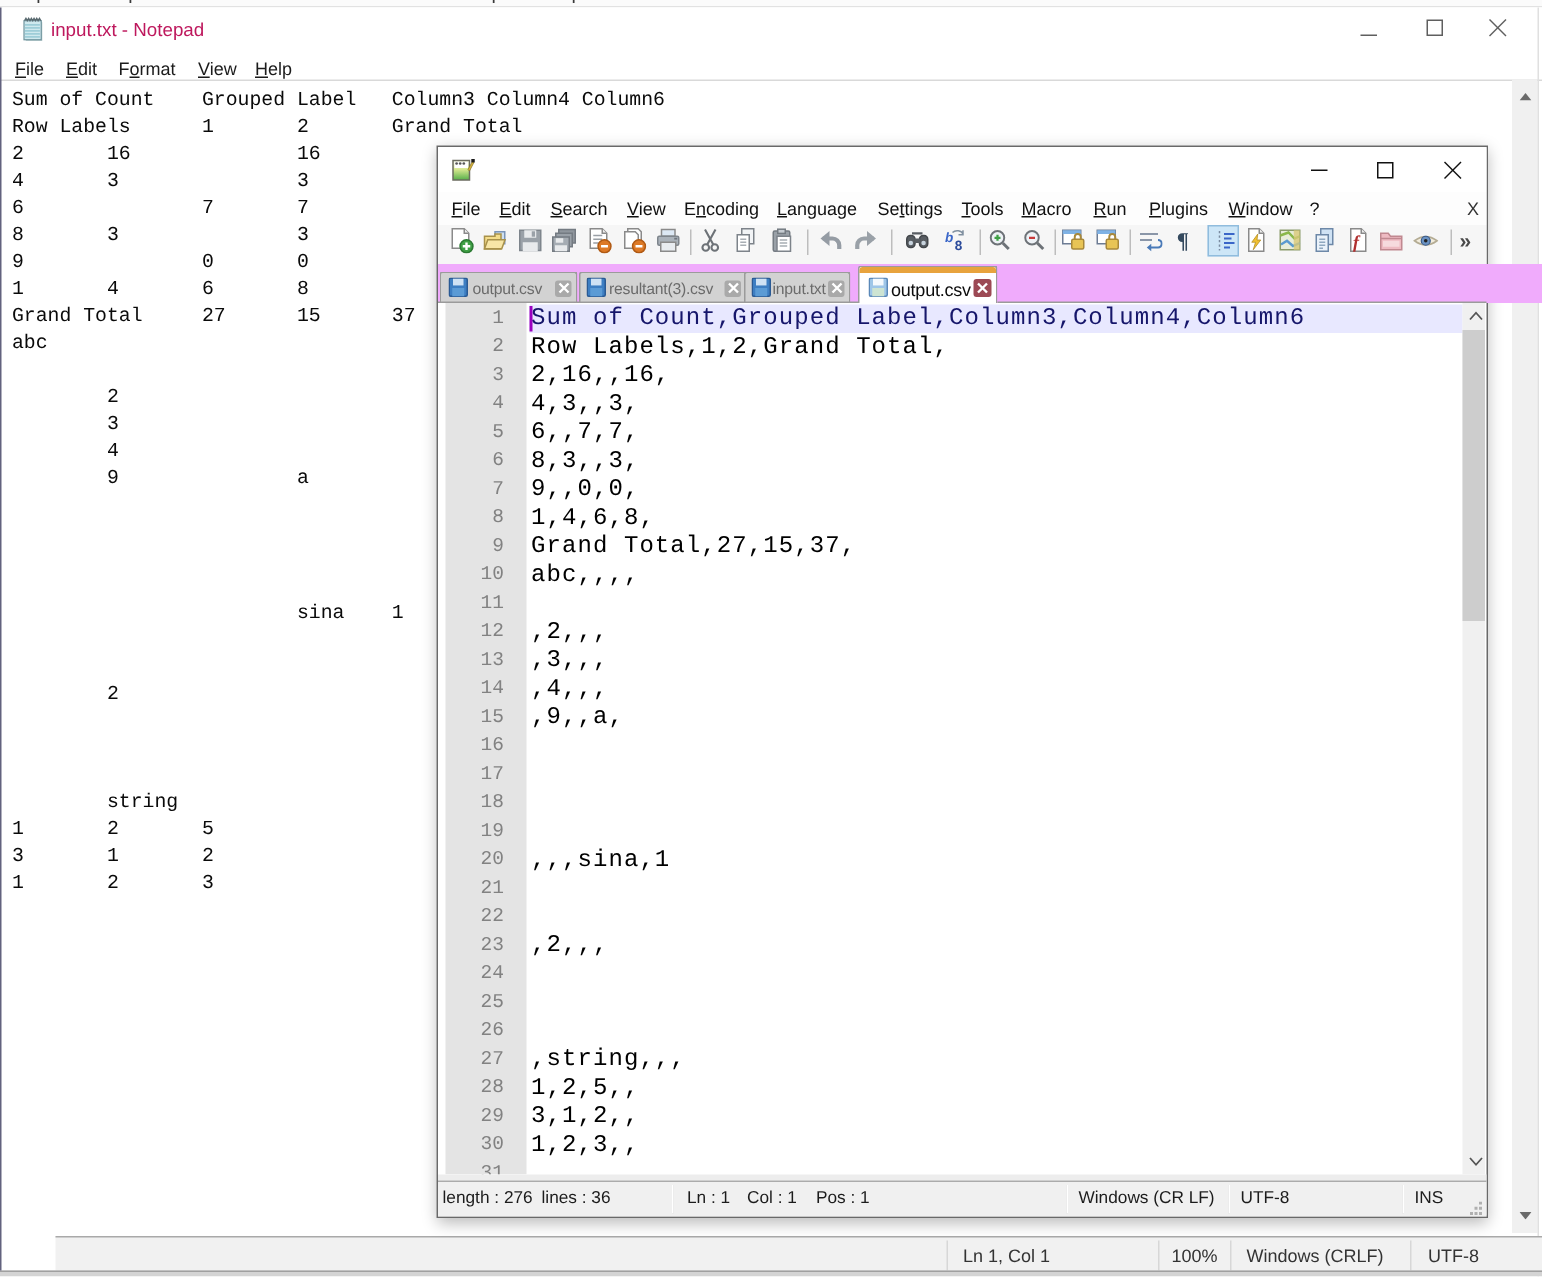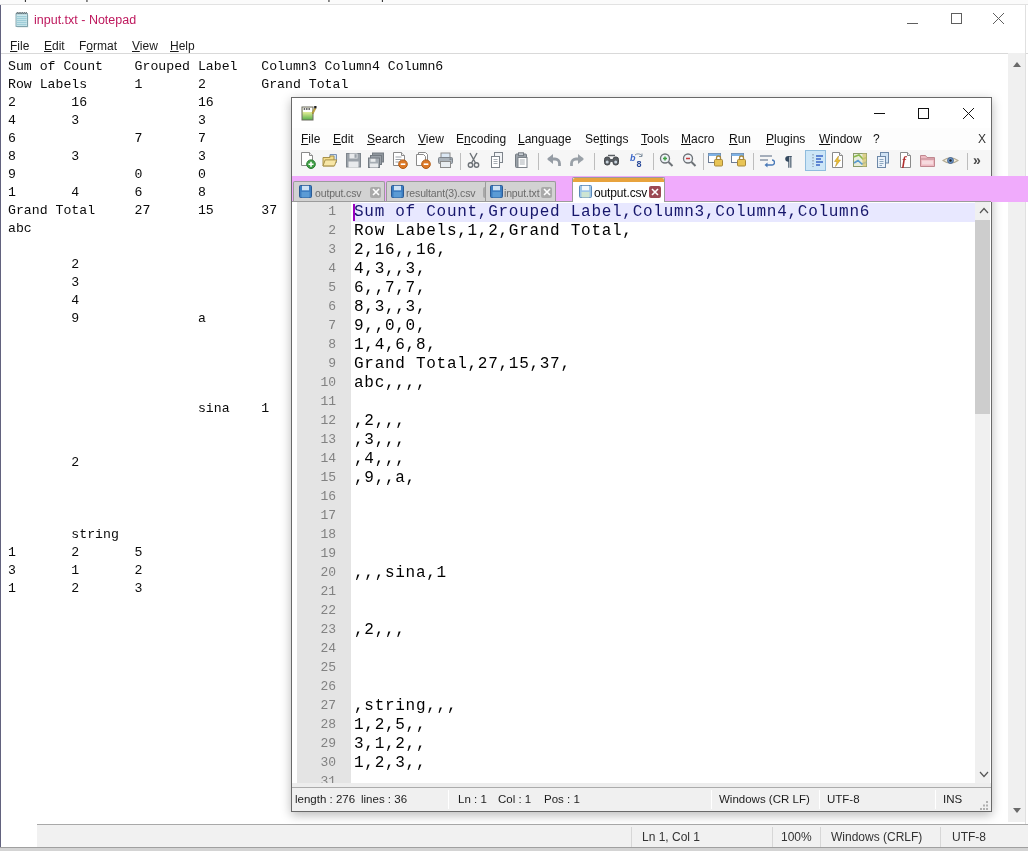--- a/index.html
+++ b/index.html
@@ -406,21 +406,21 @@
             <rect x="3" y="0.8" width="7" height="4.5" fill="#cfe2f4"></rect>
             <rect x="2.5" y="7" width="8" height="5.5" fill="#5b9bd5"></rect>
           </svg>
         <span class="lbl" style="left:19px">resultant(3).csv</span>
         <div class="xbox">
             <svg viewBox="0 0 8 8">
               <path d="M1 1 L7 7 M7 1 L1 7" stroke="#fff" stroke-width="1.6"></path>
             </svg>
           </div>
       </div>
-      <div class="tab" id="tab3" style="left:193px;width:71px">
+      <div class="tab" id="tab3" style="left:204px;width:71px">
         <svg class="flop" style="left:4px" viewBox="0 0 13 13">
             <rect x="0.5" y="0.5" width="12" height="12" rx="1" fill="#3d7ec2" stroke="#2a5a94"></rect>
             <rect x="3" y="0.8" width="7" height="4.5" fill="#cfe2f4"></rect>
             <rect x="2.5" y="7" width="8" height="5.5" fill="#5b9bd5"></rect>
           </svg>
         <span class="lbl" style="left:18px">input.txt</span>
         <div class="xbox">
             <svg viewBox="0 0 8 8">
               <path d="M1 1 L7 7 M7 1 L1 7" stroke="#fff" stroke-width="1.6"></path>
             </svg>

